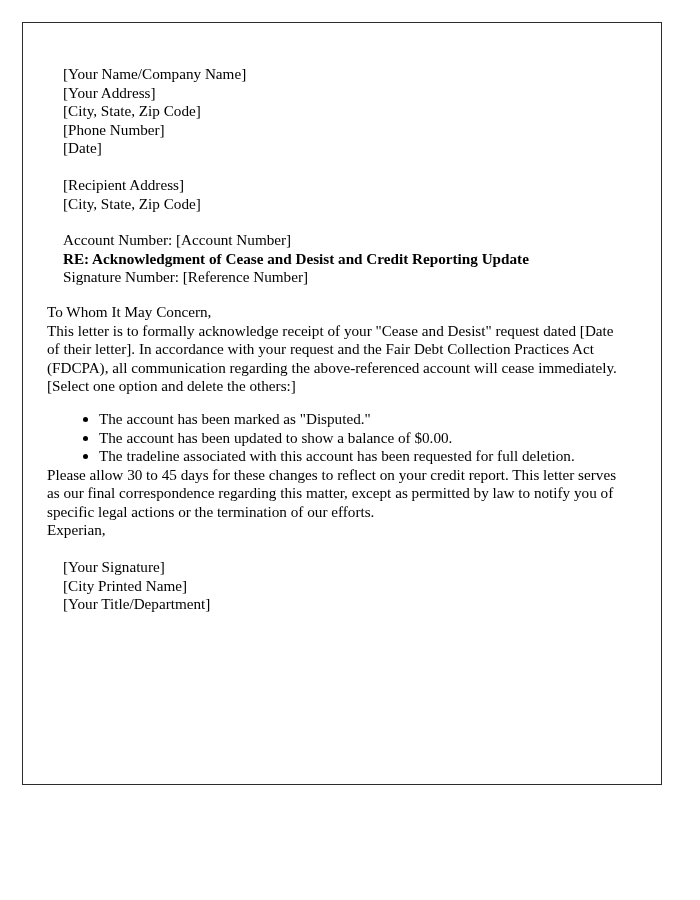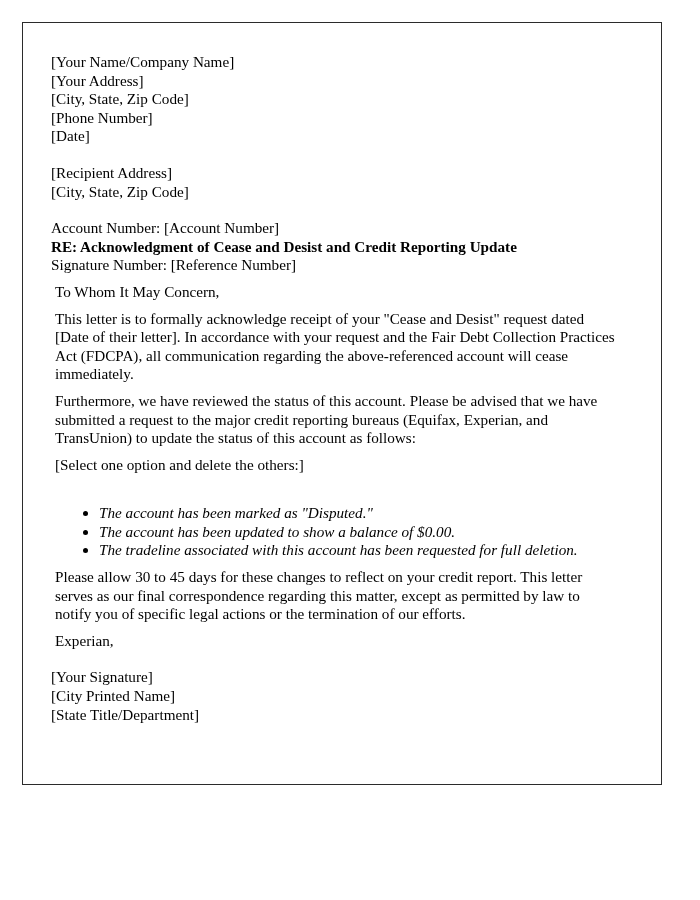--- a/index.html
+++ b/index.html
@@ -22,41 +22,40 @@
     border: 1.5px solid #2b2b2b;
     background: #ffffff;
     box-sizing: border-box;
   }
   #letter-body {
     padding: 26px 38px 0 24px;
     font-size: 15.2px;
     line-height: 18.6px;
   }
   .block {
-    margin: 4px;
+    margin: 16px;
   }
   .block-gap {
     margin-top: 18px;
   }
   .line {
     display: block;
     white-space: pre;
   }
   .para {
-    margin: 8px;
+    margin: 0;
     text-align: left;
   }
   .subject {
     font-weight: bold;
   }
   ul.option-list {
-    margin: 30px 0 0 0;
+    margin: 14px 0 0 0;
     padding-left: 52px;
     list-style-type: disc;
-    font-style: italic;
   }
   ul.option-list li {
     margin: 0;
     padding: 0;
     line-height: 18.6px;
   }
 </style>
 </head>
 <body>
 
@@ -79,34 +78,33 @@
     <div class="block block-gap">
       <span class="line">Account Number: [Account Number]</span>
       <span class="line subject">RE: Acknowledgment of Cease and Desist and Credit Reporting Update</span>
       <span class="line">Signature Number: [Reference Number]</span>
     </div>
 
     <p class="para block-gap">To Whom It May Concern,</p>
 
     <p class="para block-gap">This letter is to formally acknowledge receipt of your "Cease and Desist" request dated [Date of their letter]. In accordance with your request and the Fair Debt Collection Practices Act (FDCPA), all communication regarding the above-referenced account will cease immediately.</p>
 
-    <p class="para block-gap">Furthermore, we have reviewed the status of this account. Please be advised that we have submitted a request to the major credit reporting bureaus (Equifax, Experian, and TransUnion) to update the status of this account as follows:</p>
 
     <p class="para block-gap">[Select one option and delete the others:]</p>
 
     <ul class="option-list">
       <li>The account has been marked as "Disputed."</li>
       <li>The account has been updated to show a balance of $0.00.</li>
       <li>The tradeline associated with this account has been requested for full deletion.</li>
     </ul>
 
     <p class="para block-gap">Please allow 30 to 45 days for these changes to reflect on your credit report. This letter serves as our final correspondence regarding this matter, except as permitted by law to notify you of specific legal actions or the termination of our efforts.</p>
 
     <p class="para block-gap">Experian,</p>
 
     <div class="block block-gap">
       <span class="line">[Your Signature]</span>
       <span class="line">[City Printed Name]</span>
-      <span class="line">[State Title/Department]</span>
+      <span class="line">[Your Title/Department]</span>
     </div>
 
   </div>
 </div>
 
 </body></html>

